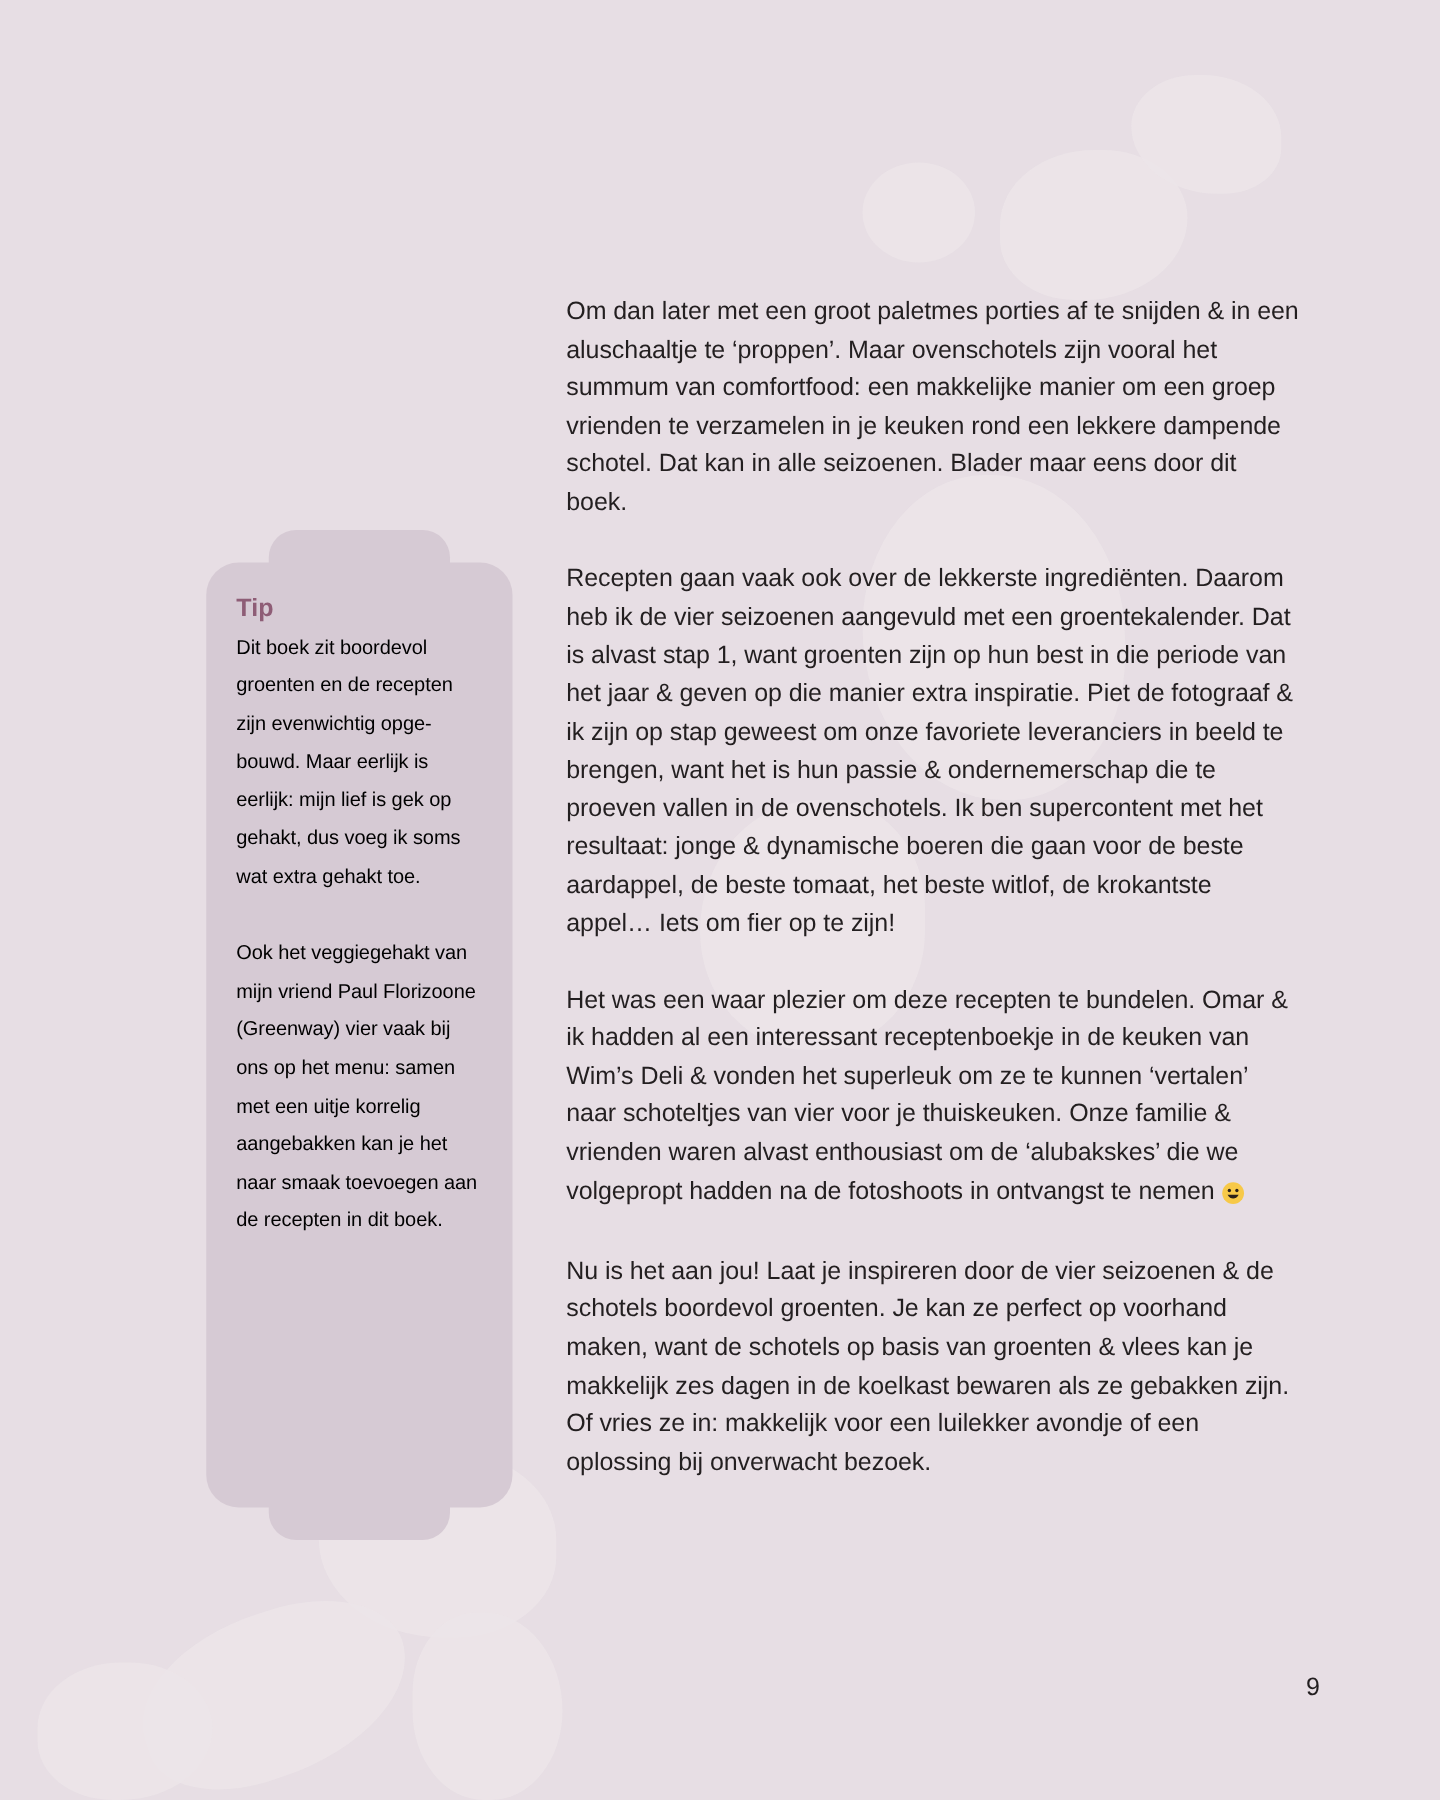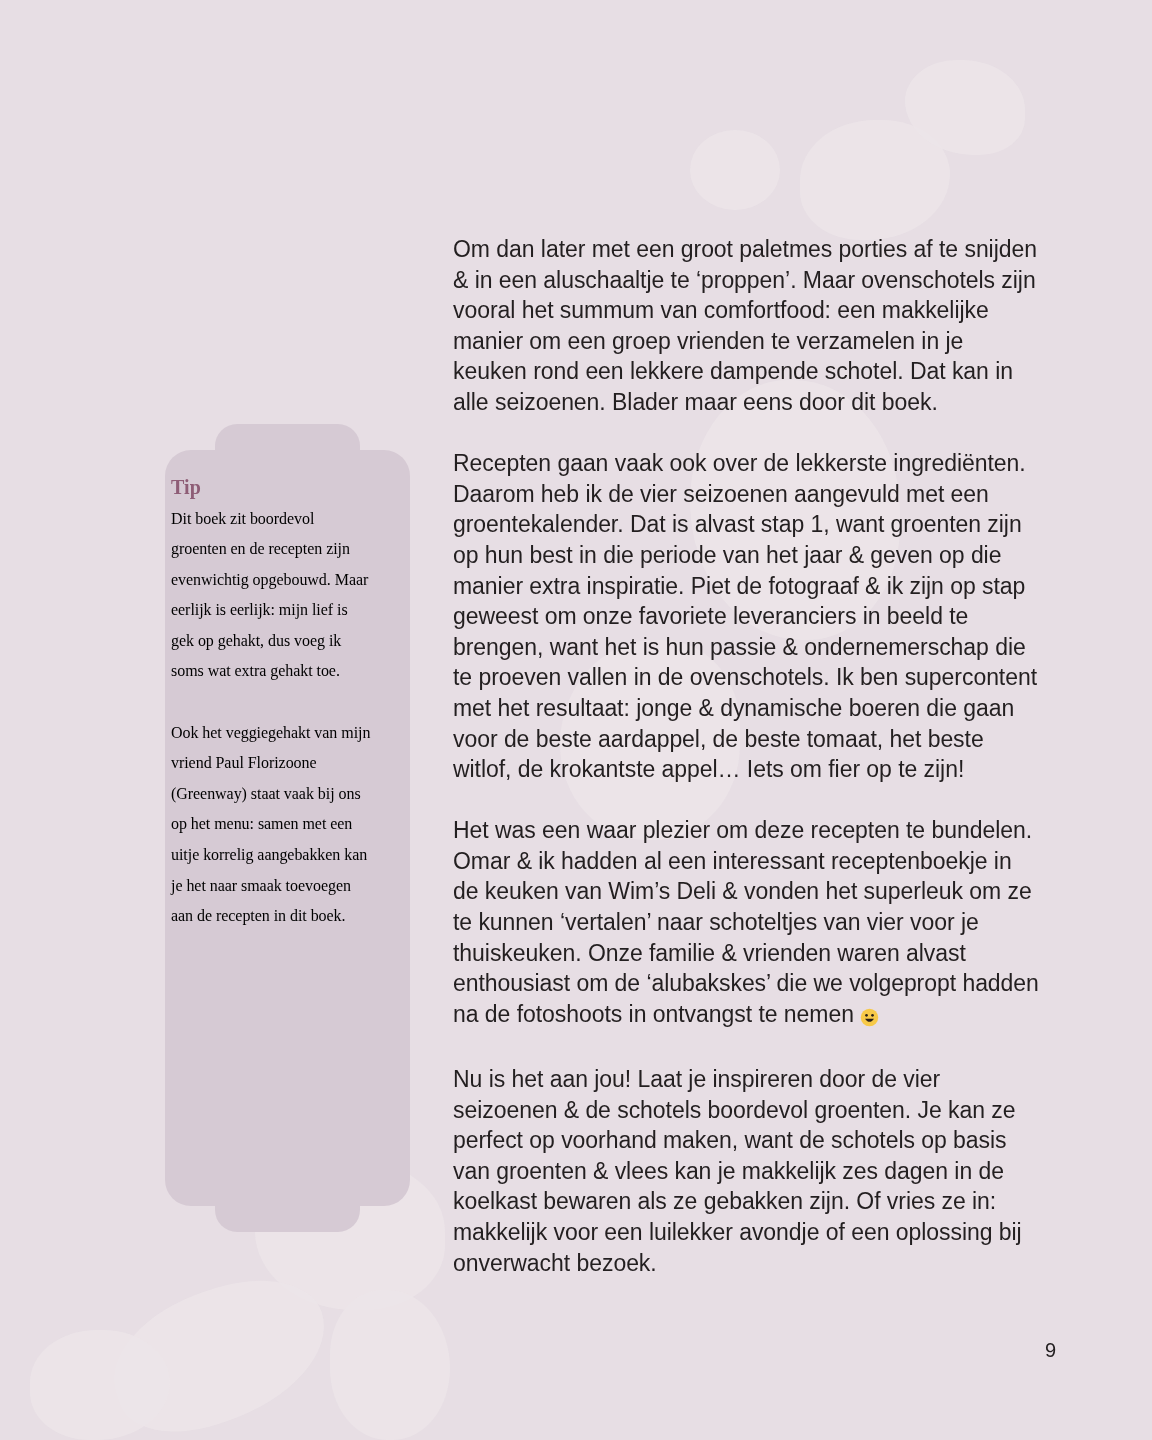--- a/index.html
+++ b/index.html
@@ -58,24 +58,23 @@
     left: 0px;   top: 26px;  width: 245px; height: 756px;
     border-radius: 26px;
   }
   #tip-card .tab-bottom {
     left: 50px;  top: 752px; width: 145px; height: 56px;
     border-radius: 0 0 22px 22px;
   }
 
   #tip-content {
     position: absolute;
-    left: 6px;
+    left: 24px;
     top: 48px;
     width: 200px;
-    font-family: Liberation Serif, serif;
   }
   .tip-title {
     color: #8e5d76;
     font-size: 20px;
     font-weight: bold;
     line-height: 30.5px;
     margin: 0 0 1px 0;
     letter-spacing: .1px;
   }
   .tip-par {
@@ -89,21 +88,21 @@
 
   
   #main-col {
     position: absolute;
     left: 453px;
     top: 234px;
     width: 590px;
   }
   .body-par {
     color: #231f20;
-    font-size: 23px;
+    font-size: 20px;
     line-height: 30.6px;
     margin: 0;
     letter-spacing: -.05px;
   }
   .par-gap { height: 30.6px; }
   .emoji {
     font-size: 19px;
     vertical-align: -2px;
   }
   .emoji svg { vertical-align: -3px; }
@@ -136,21 +135,21 @@
 
   <div id="tip-card">
     <div class="seg tab-top"></div>
     <div class="seg body"></div>
     <div class="seg tab-bottom"></div>
 
     <div id="tip-content">
       <p class="tip-title">Tip</p>
       <p class="tip-par">Dit boek zit boorde­vol groenten en de recepten zijn evenwichtig opge­bouwd. Maar eerlijk is eerlijk: mijn lief is gek op gehakt, dus voeg ik soms wat extra gehakt toe.</p>
       <div class="tip-gap"></div>
-      <p class="tip-par">Ook het veggie­gehakt van mijn vriend Paul Florizoone (Greenway) staat vaak bij ons op het menu: samen met een uitje korrelig aangebakken kan je het naar smaak toevoegen aan de recepten in dit boek.</p>
+      <p class="tip-par">Ook het veggie­gehakt van mijn vriend Paul Florizoone (Greenway) vier vaak bij ons op het menu: samen met een uitje korrelig aangebakken kan je het naar smaak toevoegen aan de recepten in dit boek.</p>
     </div>
   </div>
 
   <div id="main-col">
     <p class="body-par">Om dan later met een groot paletmes porties af te snijden &amp; in een aluschaaltje te ‘proppen’. Maar ovenschotels zijn vooral het summum van comfortfood: een makkelijke manier om een groep vrienden te verzamelen in je keuken rond een lekkere dampende schotel. Dat kan in alle seizoenen. Blader maar eens door dit boek.</p>
     <div class="par-gap"></div>
 
     <p class="body-par">Recepten gaan vaak ook over de lekkerste ingrediënten. Daarom heb ik de vier seizoenen aangevuld met een groente­kalender. Dat is alvast stap 1, want groenten zijn op hun best in die periode van het jaar &amp; geven op die manier extra inspiratie. Piet de fotograaf &amp; ik zijn op stap geweest om onze favorie­te leveranciers in beeld te brengen, want het is hun passie &amp; ondernemerschap die te proeven vallen in de ovenschotels. Ik ben supercontent met het resultaat: jonge &amp; dynamische boe­ren die gaan voor de beste aardappel, de beste tomaat, het beste witlof, de krokantste appel… Iets om fier op te zijn!</p>
     <div class="par-gap"></div>
 

